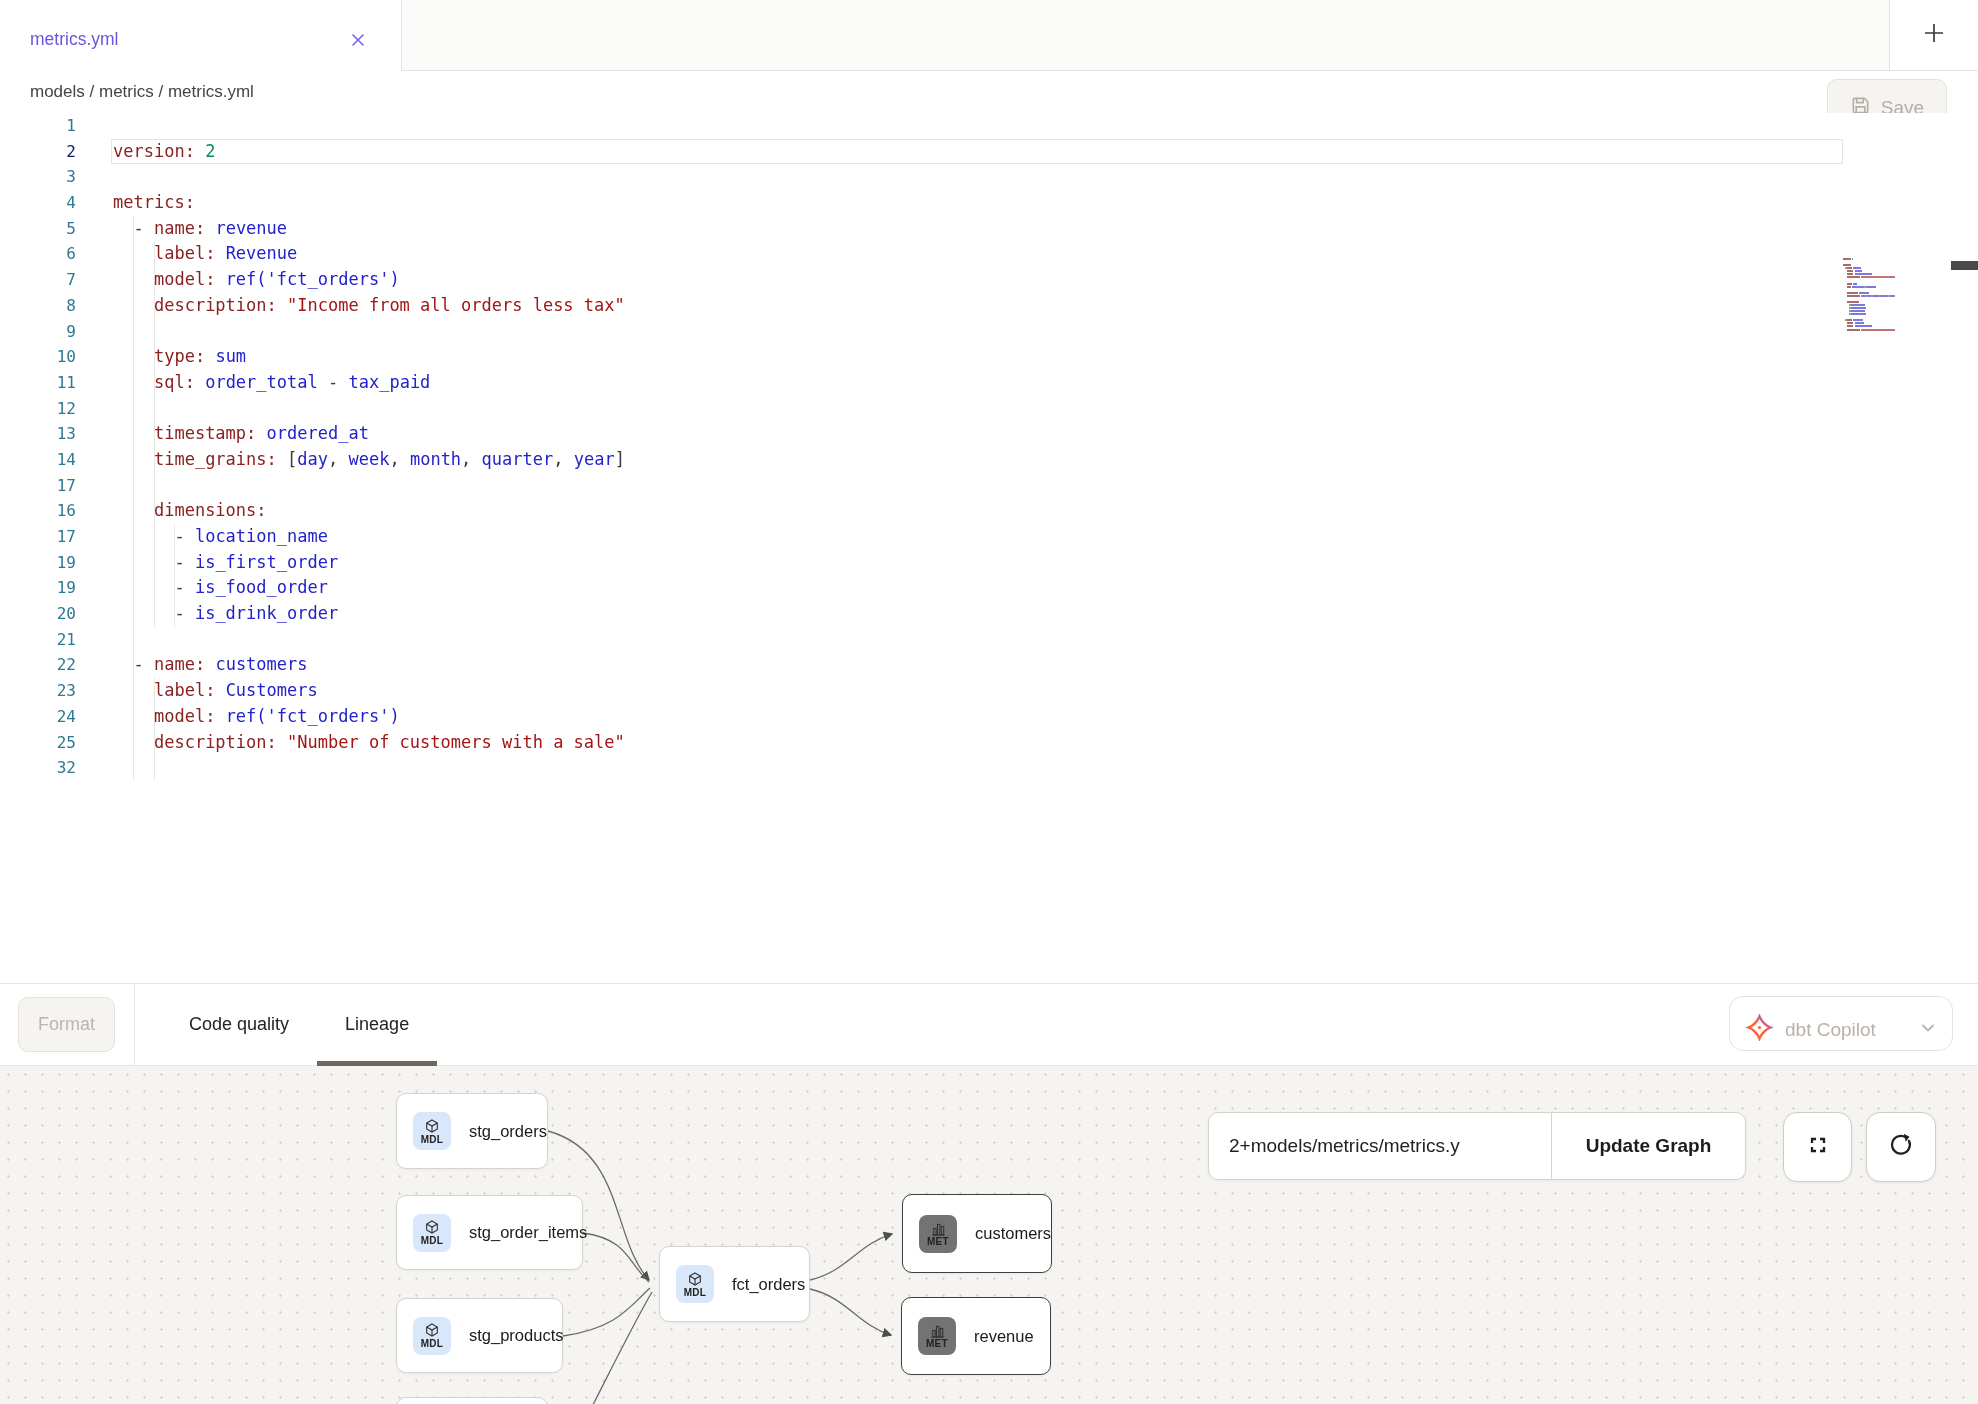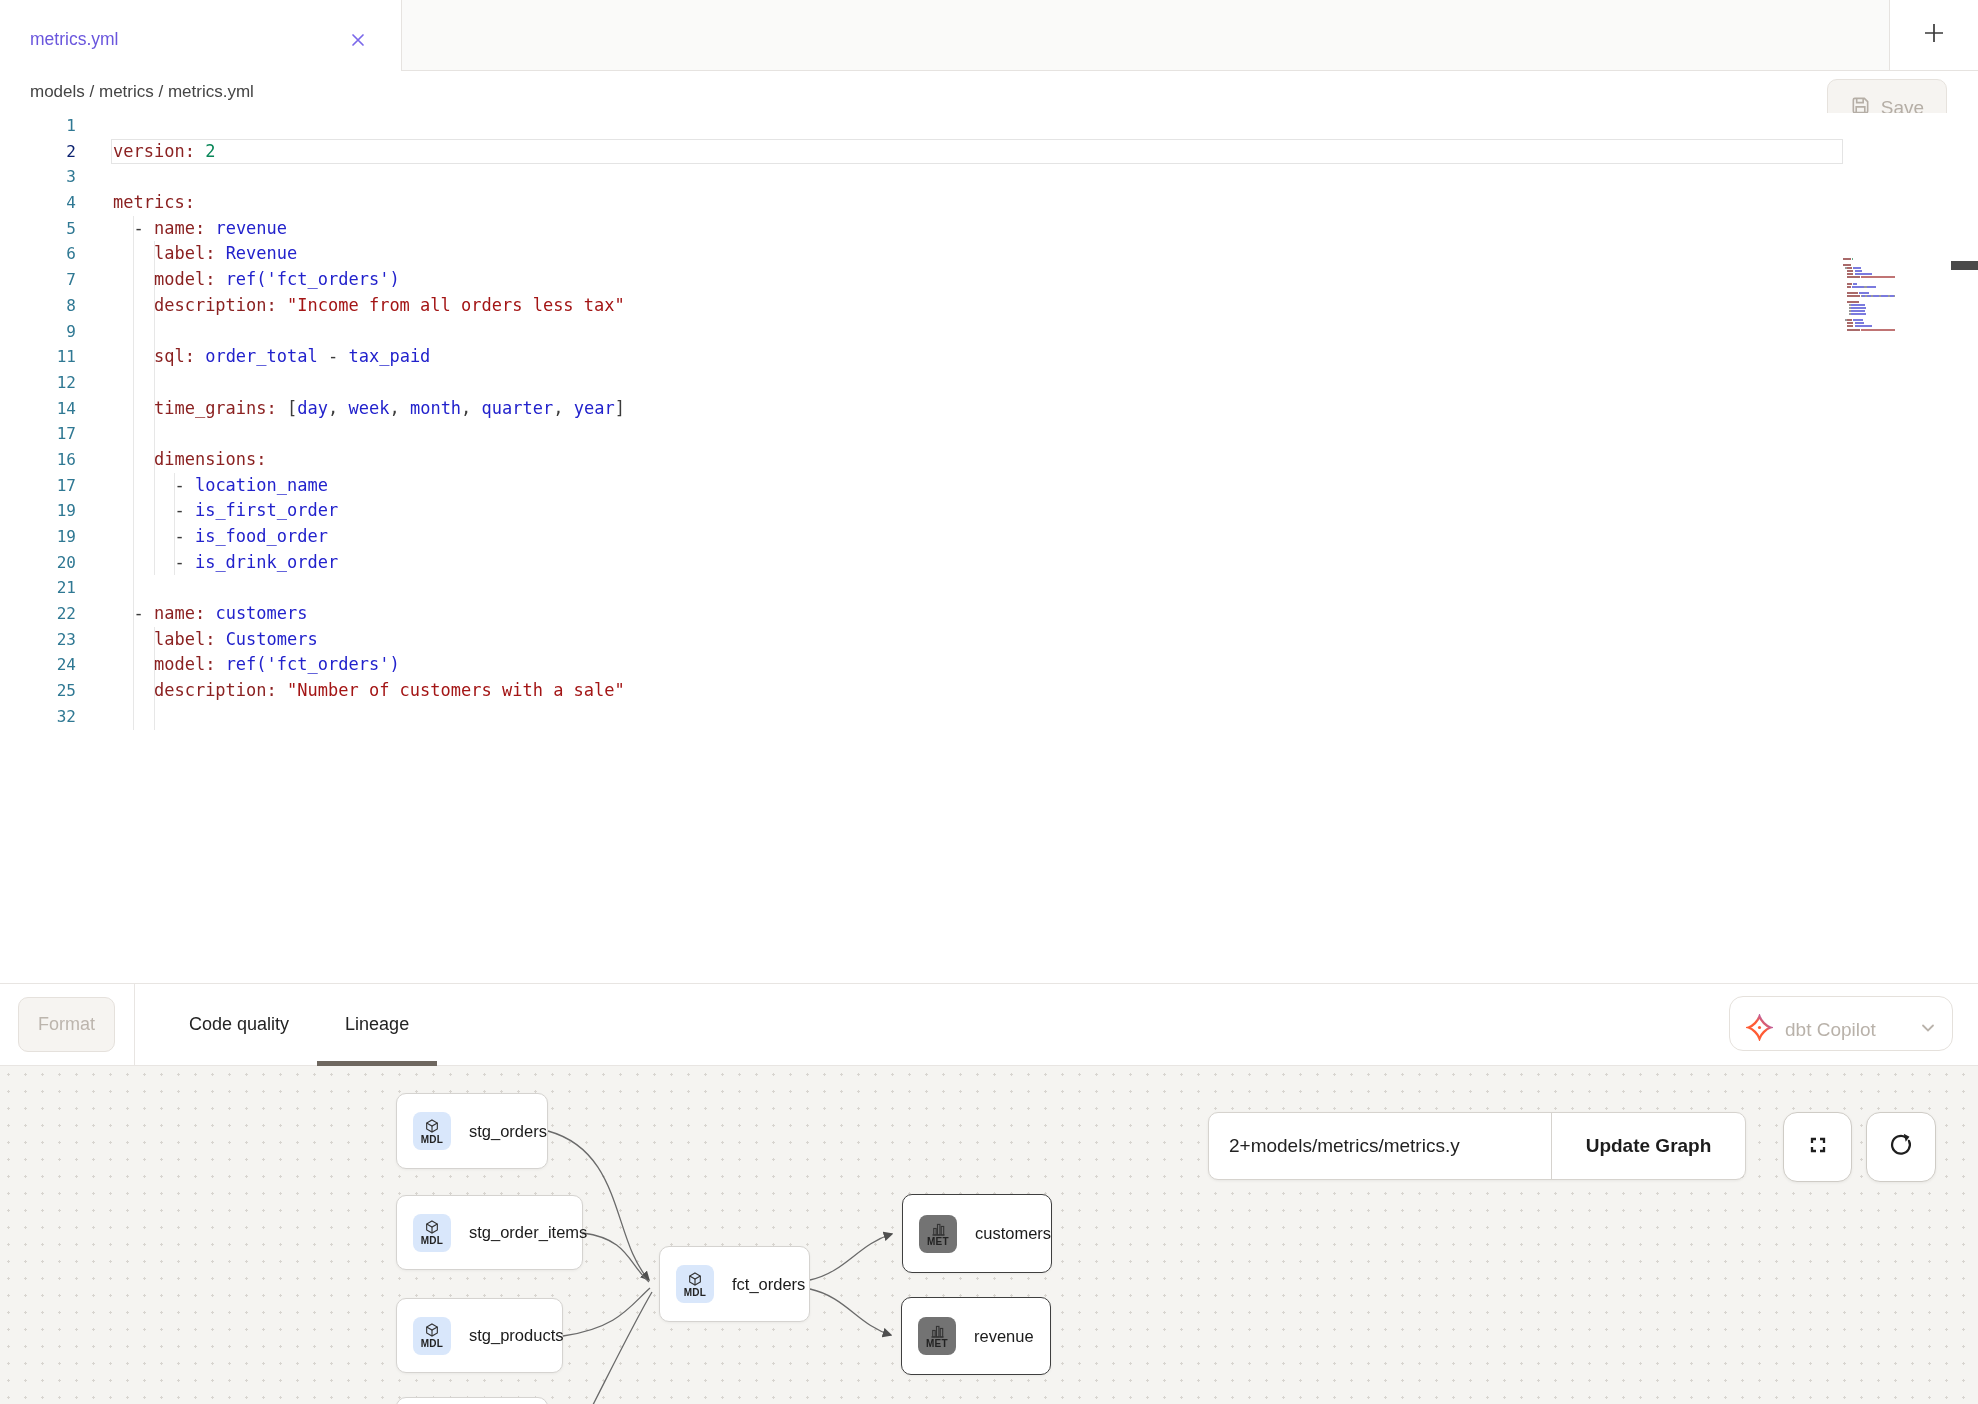--- a/index.html
+++ b/index.html
@@ -162,28 +162,40 @@
         </div>
         <div class="code-row">
           <div class="guide" style="left: 133.46px;"></div>
           <div class="guide" style="left: 153.92px;"></div>
           <span class="ln">9</span>
           <span class="ln-text"></span>
         </div>
         <div class="code-row">
           <div class="guide" style="left: 133.46px;"></div>
           <div class="guide" style="left: 153.92px;"></div>
+          <span class="ln">10</span>
+          <span class="ln-text"><span class="tk-plain">    </span><span class="tk-key">type:</span><span class="tk-plain"> </span><span class="tk-val">sum</span></span>
+        </div>
+        <div class="code-row">
+          <div class="guide" style="left: 133.46px;"></div>
+          <div class="guide" style="left: 153.92px;"></div>
           <span class="ln">11</span>
           <span class="ln-text"><span class="tk-plain">    </span><span class="tk-key">sql:</span><span class="tk-plain"> </span><span class="tk-val">order_total</span><span class="tk-punc"> - </span><span class="tk-val">tax_paid</span></span>
         </div>
         <div class="code-row">
           <div class="guide" style="left: 133.46px;"></div>
           <div class="guide" style="left: 153.92px;"></div>
           <span class="ln">12</span>
           <span class="ln-text"></span>
+        </div>
+        <div class="code-row">
+          <div class="guide" style="left: 133.46px;"></div>
+          <div class="guide" style="left: 153.92px;"></div>
+          <span class="ln">13</span>
+          <span class="ln-text"><span class="tk-plain">    </span><span class="tk-key">timestamp:</span><span class="tk-plain"> </span><span class="tk-val">ordered_at</span></span>
         </div>
         <div class="code-row">
           <div class="guide" style="left: 133.46px;"></div>
           <div class="guide" style="left: 153.92px;"></div>
           <span class="ln">14</span>
           <span class="ln-text"><span class="tk-plain">    </span><span class="tk-key">time_grains:</span><span class="tk-plain"> </span><span class="tk-punc">[</span><span class="tk-val">day</span><span class="tk-punc">, </span><span class="tk-val">week</span><span class="tk-punc">, </span><span class="tk-val">month</span><span class="tk-punc">, </span><span class="tk-val">quarter</span><span class="tk-punc">, </span><span class="tk-val">year</span><span class="tk-punc">]</span></span>
         </div>
         <div class="code-row">
           <div class="guide" style="left: 133.46px;"></div>
           <div class="guide" style="left: 153.92px;"></div>

